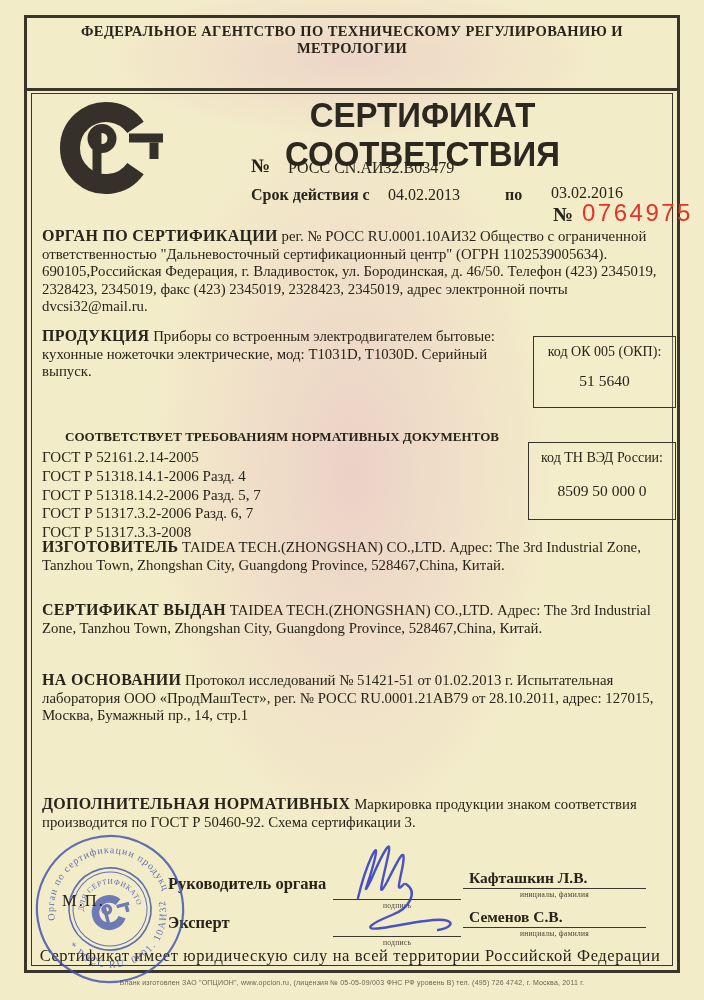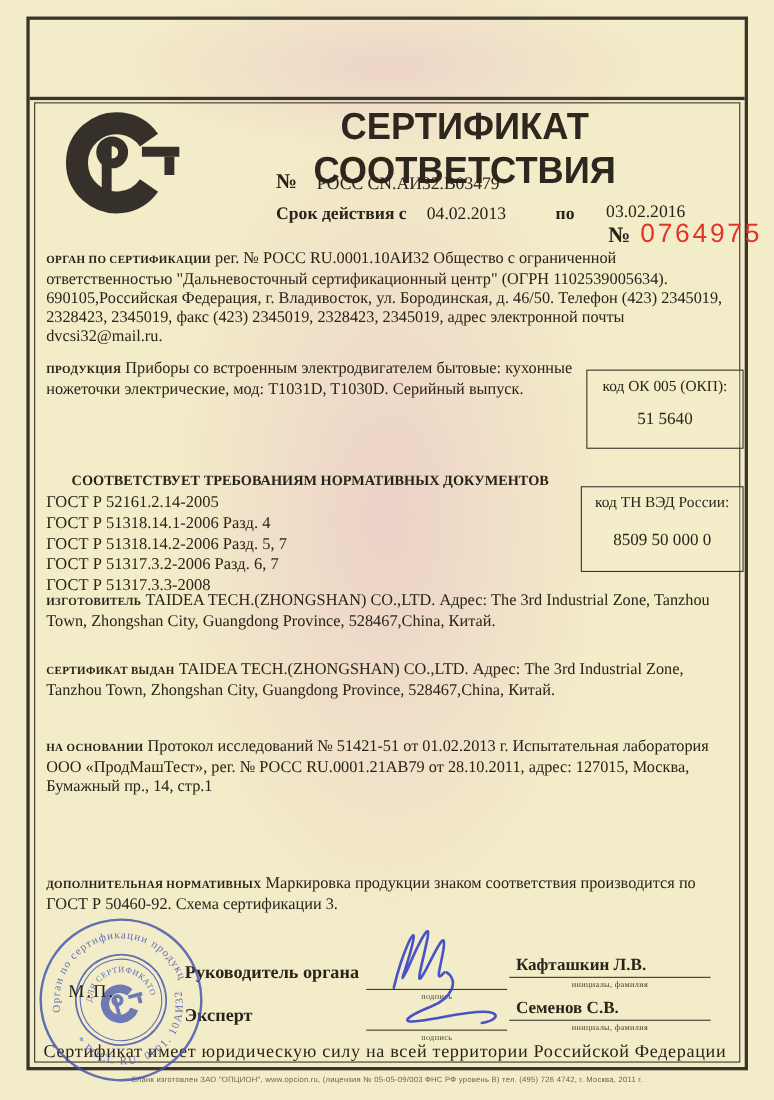--- a/index.html
+++ b/index.html
@@ -19,21 +19,21 @@
   .abs{position:absolute;}
   .title{left:185px;top:97px;width:475px;text-align:center;font-family:"Liberation Sans",sans-serif;
          font-weight:bold;font-size:33px;color:#2c2820;transform:scaleY(1.04);}
   .serif-b{font-weight:bold;}
   .no-label{font-size:19px;font-weight:bold;}
   .reg-number{font-size:16px;}
   .date{font-size:16px;}
   .blank-no{font-size:20px;font-weight:bold;}
   .blank-number{font-family:"Liberation Sans",sans-serif;font-size:24px;letter-spacing:2.5px;color:#e23427;}
   .sec{line-height:17.6px;font-size:14.8px;}
-  .sec .sec-h{font-size:10px;font-weight:bold;letter-spacing:.3px;}
+  .sec .sec-h{font-size:16px;font-weight:bold;letter-spacing:.3px;}
   .gost-list div{font-size:15px;line-height:18.8px;}
   .codebox{border:1.5px solid #3a352b;text-align:center;background:rgba(244,238,208,.25);}
   .codebox .cb-label{font-size:14px;padding-top:7px;}
   .codebox .cb-value{font-size:15.5px;padding-top:12px;}
   .role{font-size:16.5px;font-weight:bold;}
   .sigline{border-top:1.2px solid #3c382e;height:0;}
   .caption{font-size:7.5px;color:#43402f;text-align:center;letter-spacing:.3px;}
   .sig-name{font-size:15.5px;padding-left:6px;font-weight:bold;}
   .mp{font-size:16.5px;letter-spacing:2px;z-index:4;}
   .legal{left:28px;top:946px;width:644px;text-align:center;font-size:16.5px;letter-spacing:.6px;}
@@ -42,20 +42,21 @@
   .stampwrap{left:28px;top:828px;width:164px;height:162px;transform:rotate(-15deg);opacity:.82;z-index:3;}
   .squiggles{left:318px;top:832px;width:180px;height:112px;z-index:2;}
 </style>
 </head>
 <body>
 
 <div class="page">
 
   <div class="frame">
     <div class="hdr">
+      <div class="hdr-l2">ФЕДЕРАЛЬНОЕ АГЕНТСТВО ПО ТЕХНИЧЕСКОМУ РЕГУЛИРОВАНИЮ И МЕТРОЛОГИИ</div>
     </div>
     <div class="frame-inner"></div>
   </div>
 
   <svg class="abs" style="left:50px;top:100px;" width="122" height="110" viewBox="0 0 122 110">
     <defs>
       <g id="rstgroup" fill="none">
         <path d="M 85.5,27.4 A 36,36 0 1 0 85.5,68.6" stroke-width="20"></path>
         <path d="M 47,30 V 74" stroke-width="9"></path>
         <circle cx="52" cy="38.5" r="10" stroke-width="9"></circle>

